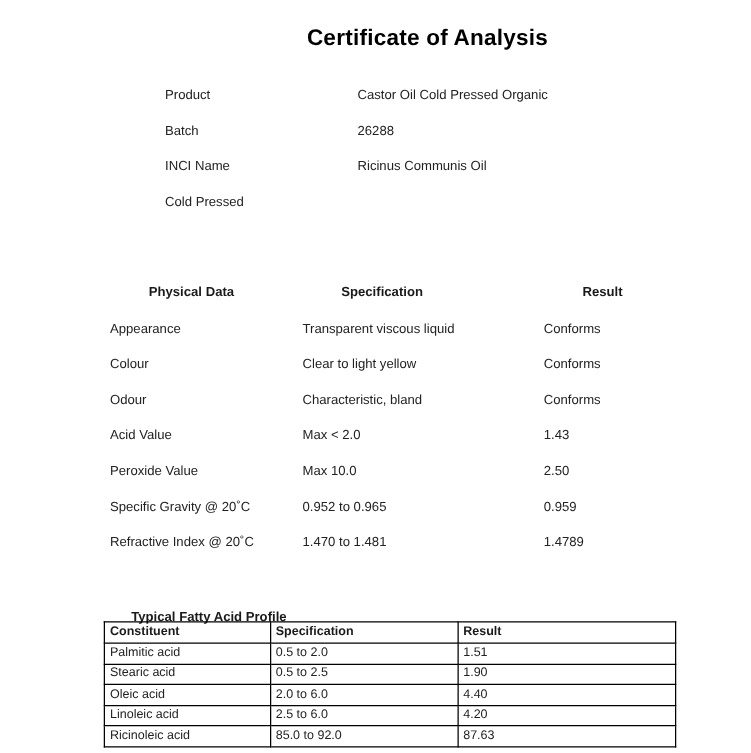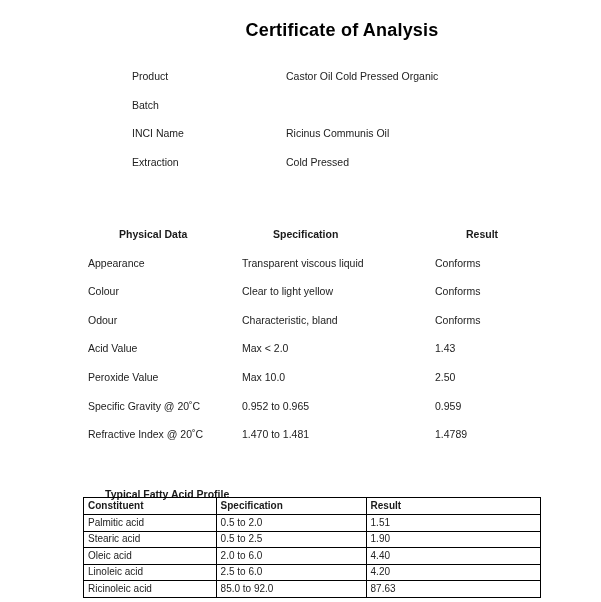--- a/index.html
+++ b/index.html
@@ -107,27 +107,27 @@
 
   <h1 class="title">Certificate of Analysis</h1>
 
   <section class="info-section">
     <div class="info-row">
       <span>Product</span>
       <span>Castor Oil Cold Pressed Organic</span>
     </div>
     <div class="info-row">
       <span>Batch</span>
+      <span>26288</span>
     </div>
     <div class="info-row">
       <span>INCI Name</span>
       <span>Ricinus Communis Oil</span>
     </div>
     <div class="info-row">
-      <span>Extraction</span>
       <span>Cold Pressed</span>
     </div>
   </section>
 
   <section class="physical-section">
     <div class="phys-row phys-header">
       <span>Physical Data</span>
       <span>Specification</span>
       <span>Result</span>
     </div>

